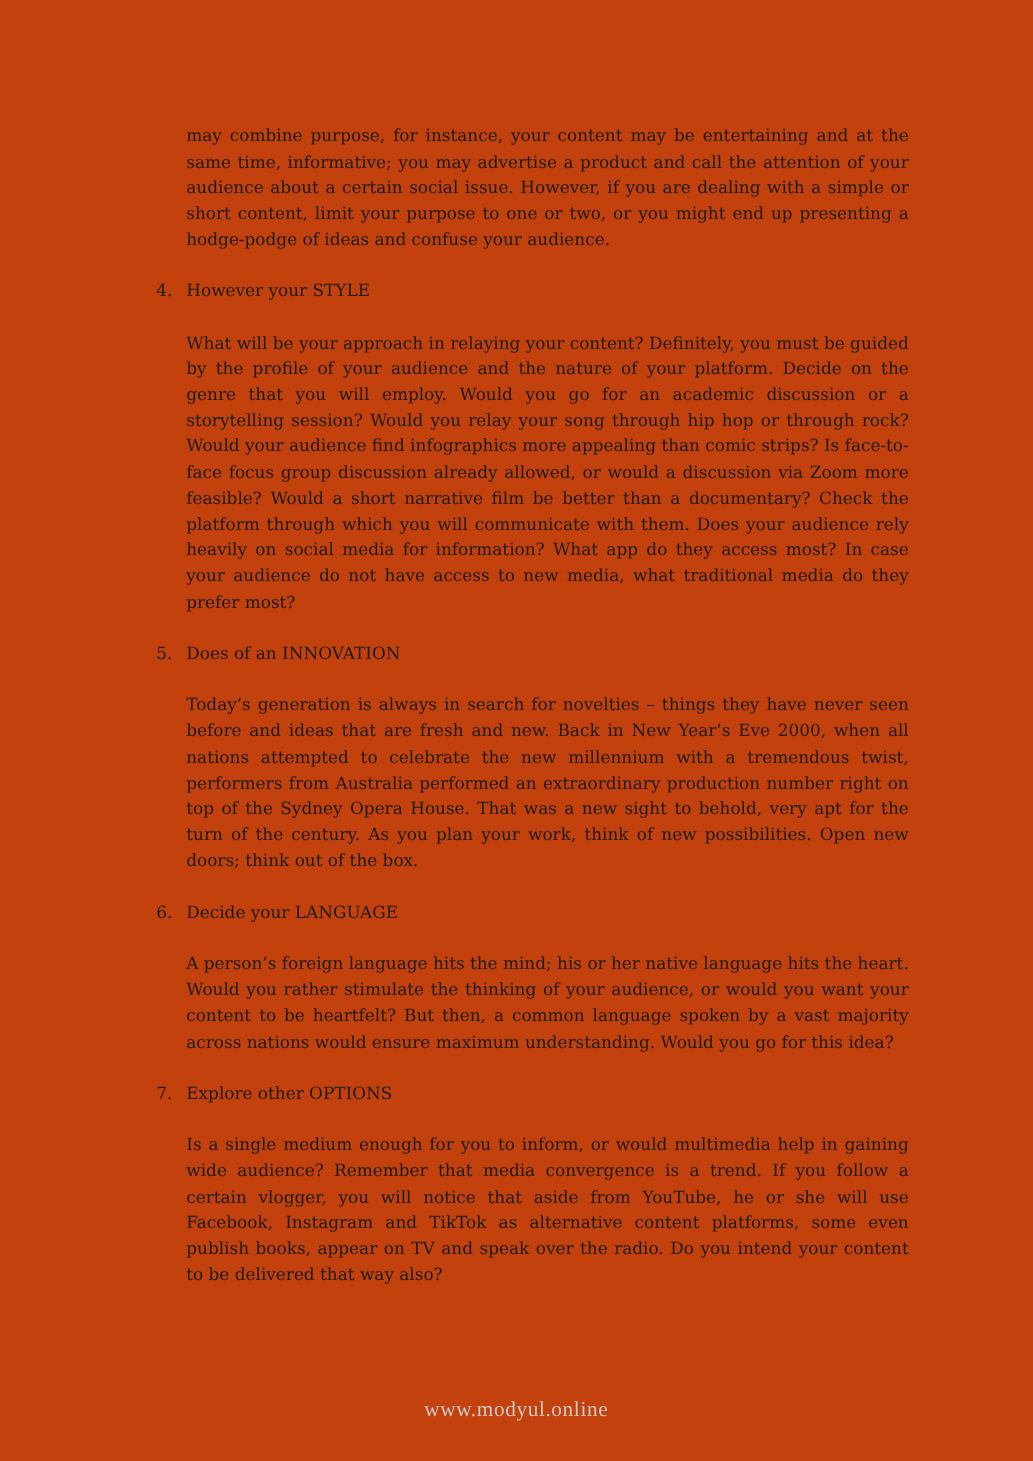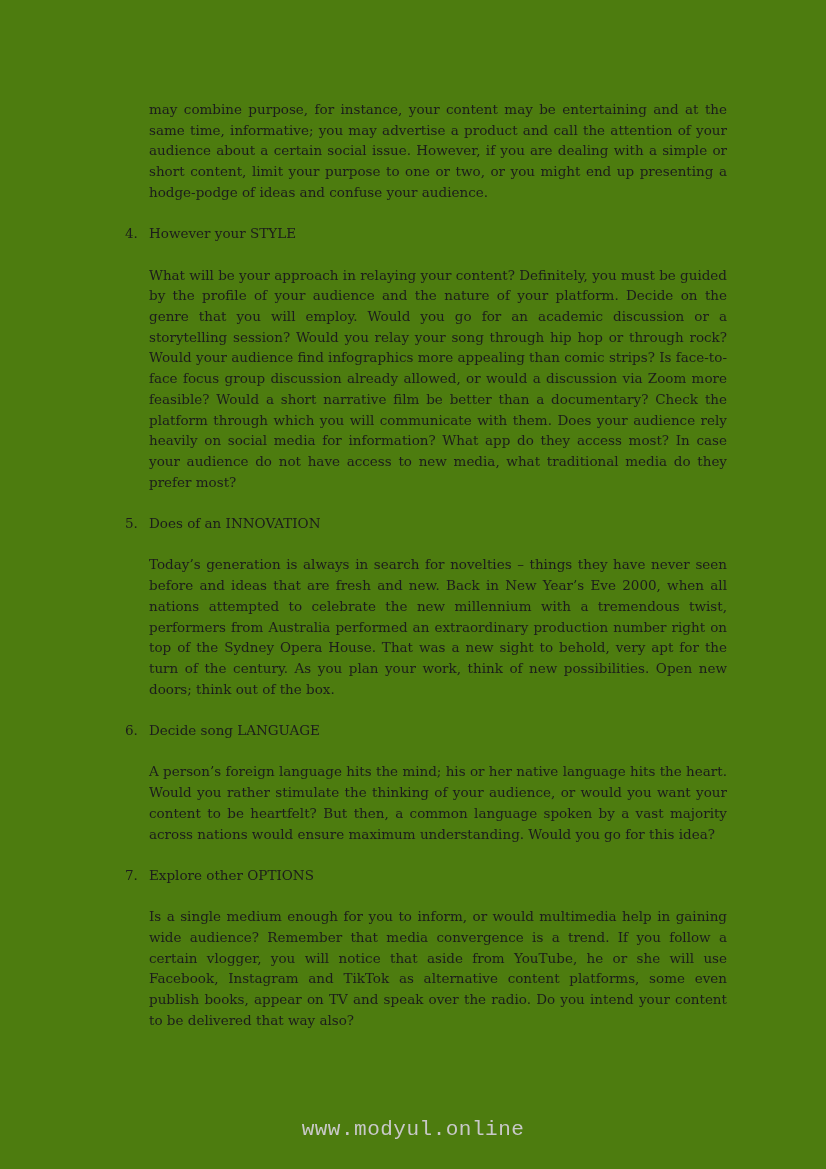--- a/index.html
+++ b/index.html
@@ -4,21 +4,21 @@
 <style>
   html, body {
     margin: 0;
     padding: 0;
     background: #ffffff;
   }
   .page {
     position: relative;
     width: 826px;
     height: 1169px;
-    background: #4d7c0f;
+    background: #c2410c;
     overflow: hidden;
     font-family: "DejaVu Serif", "Liberation Serif", serif;
     color: #1c1c1c;
   }
   .content {
     position: absolute;
     top: 99px;
     left: 125px;
     width: 602px;
   }
@@ -40,22 +40,22 @@
   }
   .item-title {
     flex: 1;
   }
   .watermark {
     position: absolute;
     top: 1118px;
     left: 0;
     width: 100%;
     text-align: center;
-    font-family: Liberation Mono, monospace;
-    font-size: 21px;
+    font-family: Liberation Serif, serif;
+    font-size: 17px;
     letter-spacing: 0.5px;
     color: #c9c9c9;
   }
 </style>
 </head>
 <body>
 
 <div class="page">
   <div class="content">
 
@@ -68,21 +68,21 @@
     <p class="para">What will be your approach in relaying your content? Definitely, you must be guided by the profile of your audience and the nature of your platform. Decide on the genre that you will employ. Would you go for an academic discussion or a storytelling session? Would you relay your song through hip hop or through rock? Would your audience find infographics more appealing than comic strips? Is face-to-face focus group discussion already allowed, or would a discussion via Zoom more feasible? Would a short narrative film be better than a documentary? Check the platform through which you will communicate with them. Does your audience rely heavily on social media for information? What app do they access most? In case your audience do not have access to new media, what traditional media do they prefer most?</p>
 
     <div class="item-heading">
       <span class="item-num">5.</span>
       <span class="item-title">Does of an INNOVATION</span>
     </div>
     <p class="para">Today’s generation is always in search for novelties – things they have never seen before and ideas that are fresh and new. Back in New Year’s Eve 2000, when all nations attempted to celebrate the new millennium with a tremendous twist, performers from Australia performed an extraordinary production number right on top of the Sydney Opera House. That was a new sight to behold, very apt for the turn of the century. As you plan your work, think of new possibilities. Open new doors; think out of the box.</p>
 
     <div class="item-heading">
       <span class="item-num">6.</span>
-      <span class="item-title">Decide song LANGUAGE</span>
+      <span class="item-title">Decide your LANGUAGE</span>
     </div>
     <p class="para">A person’s foreign language hits the mind; his or her native language hits the heart. Would you rather stimulate the thinking of your audience, or would you want your content to be heartfelt? But then, a common language spoken by a vast majority across nations would ensure maximum understanding. Would you go for this idea?</p>
 
     <div class="item-heading">
       <span class="item-num">7.</span>
       <span class="item-title">Explore other OPTIONS</span>
     </div>
     <p class="para">Is a single medium enough for you to inform, or would multimedia help in gaining wide audience? Remember that media convergence is a trend. If you follow a certain vlogger, you will notice that aside from YouTube, he or she will use Facebook, Instagram and TikTok as alternative content platforms, some even publish books, appear on TV and speak over the radio. Do you intend your content to be delivered that way also?</p>
 
   </div>

